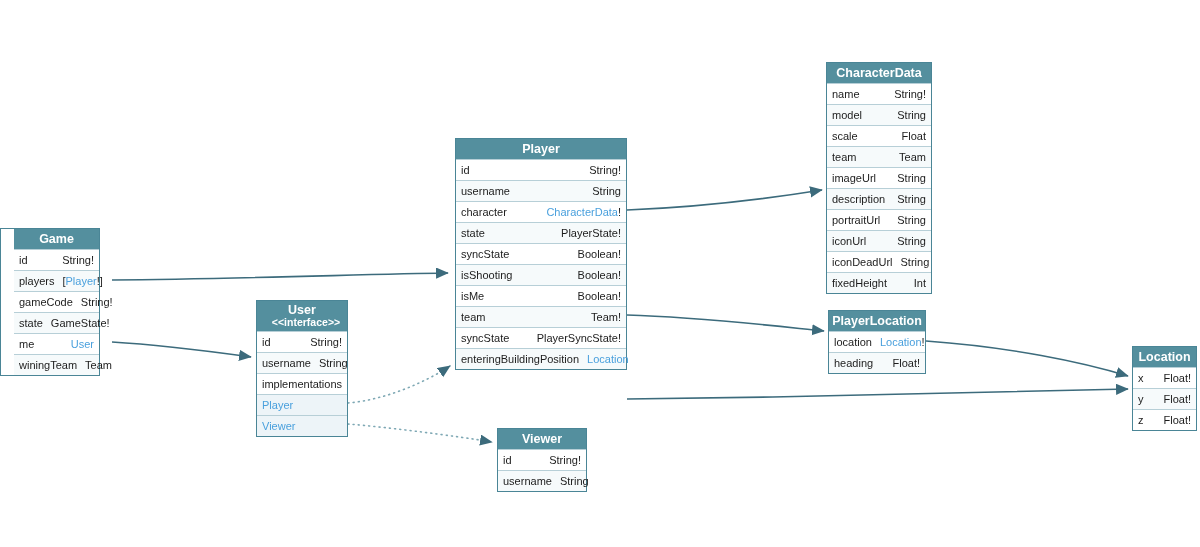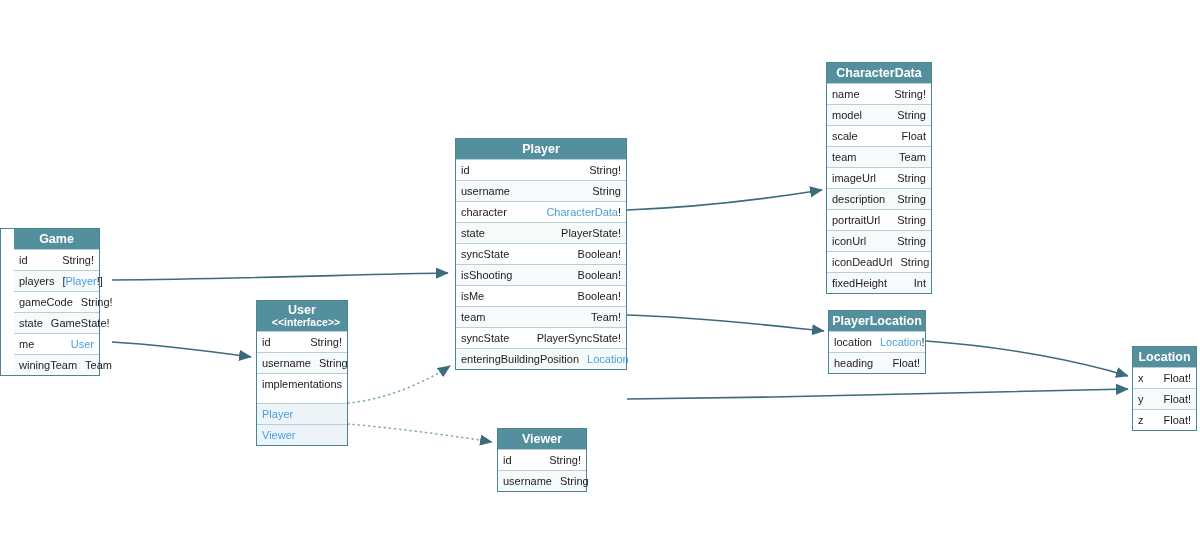--- a/index.html
+++ b/index.html
@@ -20,21 +20,21 @@
   .thead .stereo { font-size:10.5px; font-weight:bold; line-height:11px;padding-left:8px; }
 
   .frow { display:flex; justify-content:space-between; align-items:center;
           height:21px; padding:0 5px; border-top:1px solid #b7cfd7;
           background:#ffffff; white-space:nowrap; }
   .rows div.frow:nth-of-type(even) { background:#f6fafb; }
   .fname { color:#1c1c1c; }
   .ftype { color:#1c1c1c; margin-left:8px; }
   .tlink { color:#4aa0dd; }
 
-  .impl-head { height:30px; line-height:20px; text-align:center;
+  .impl-head { height:21px; line-height:20px; text-align:center;
                border-top:1px solid #b7cfd7; background:#ffffff; }
   .impl-row  { height:21px; line-height:20px; padding:0 5px;
                border-top:1px solid #b7cfd7; background:#edf4f8;
                color:#4aa0dd; white-space:nowrap; }
 
   
   #t-game           { left:0;   top:228px; width:100px;padding-left:13px; }
   #t-user           { left:256px;  top:300px; width:92px;  }
   #t-player         { left:455px;  top:138px; width:172px; }
   #t-viewer         { left:497px;  top:428px; width:90px;  }

